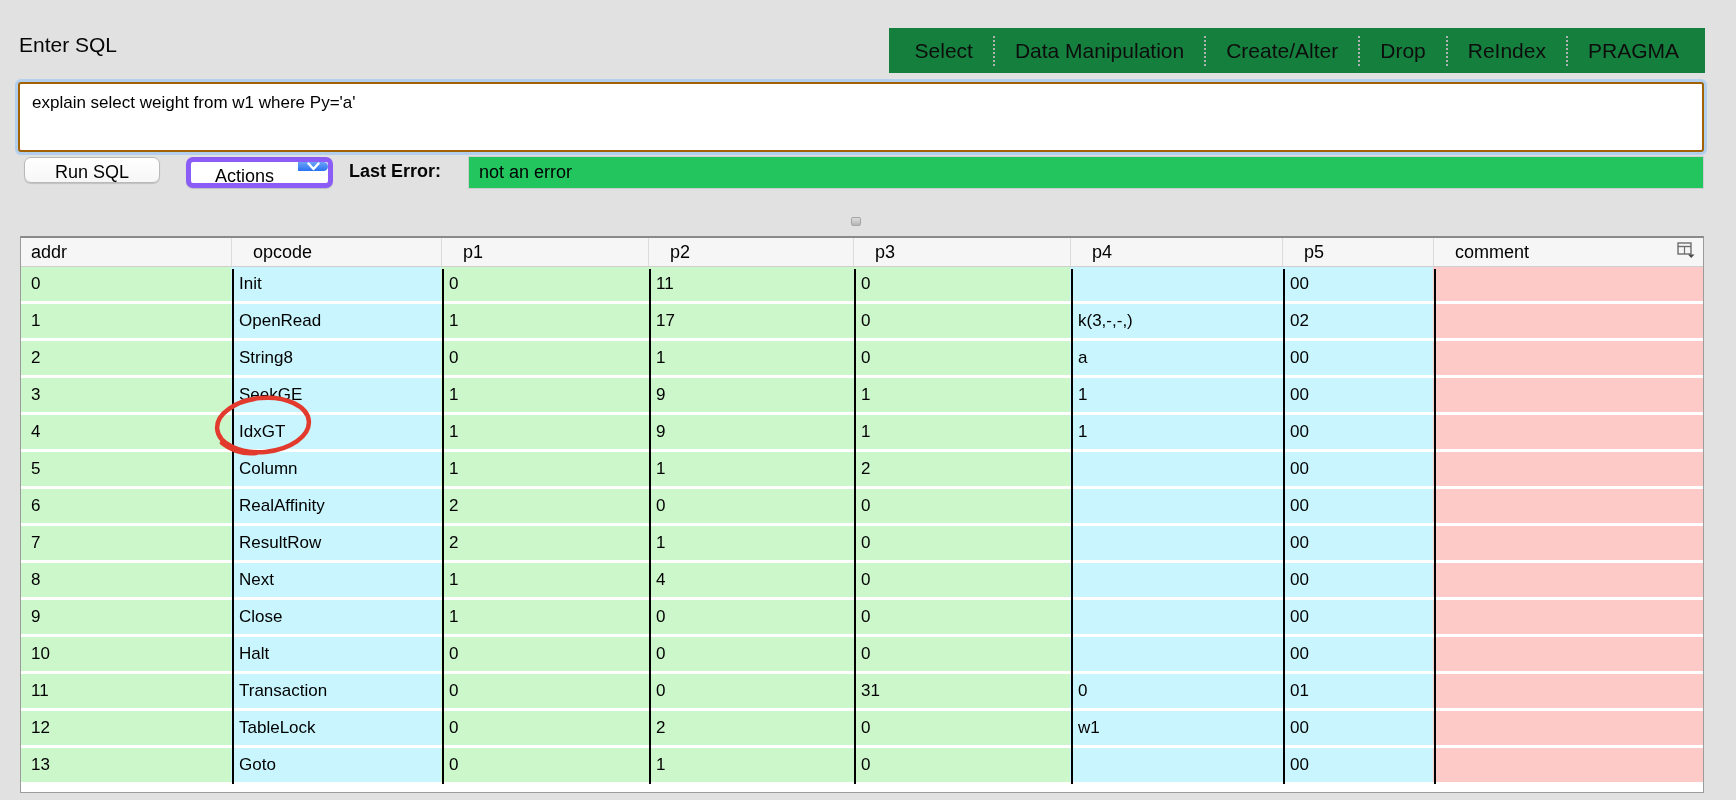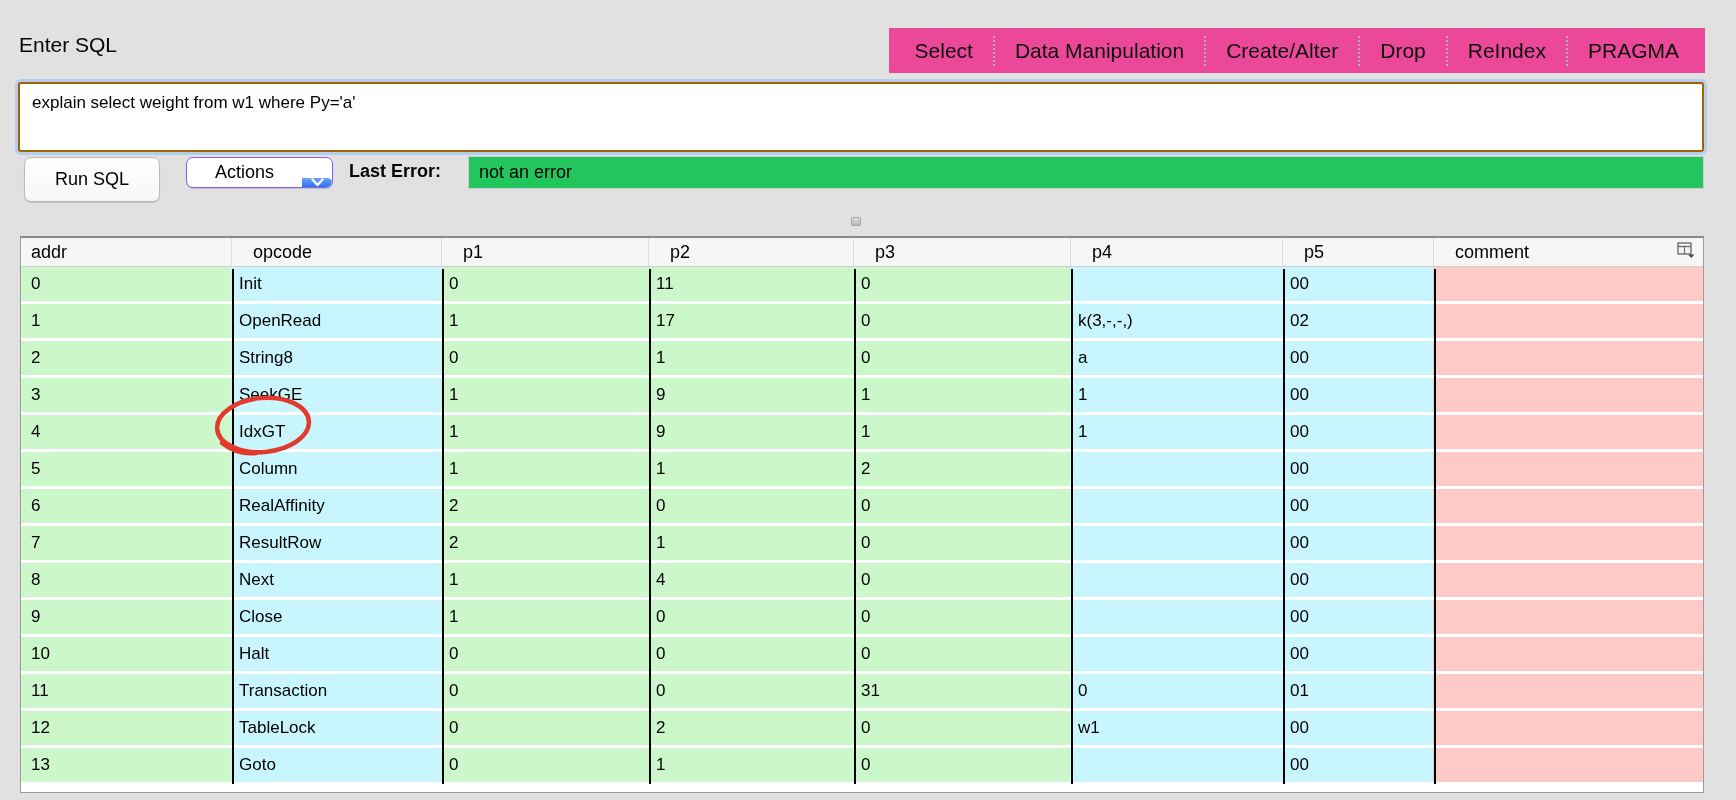--- a/index.html
+++ b/index.html
@@ -13,21 +13,21 @@
   }
 
   
   .enter-sql {
     position:absolute; left:19px; top:33px;
     font-size:21px; font-weight:500; color:#060606;
   }
 
   .tabbar {
     position:absolute; right:31px; top:28px; height:45px;
-    background:#ec4899;
+    background:#15803d;
     display:flex; align-items:flex-start;
     padding:0 6px;
   }
   .tab {
     padding:0 20px; height:45px; line-height:45px;
     font-size:21px; font-weight:500; color:#0d0d0d;
     white-space:nowrap; cursor:default;
   }
   .tab-sep {
     width:0; height:30px; border-left:2px dotted #b2b2b2; align-self:center;
@@ -38,33 +38,33 @@
     background:#fff;
     border:2px solid #a16207; border-radius:3px;
     box-shadow:0 0 0 3px #b3cfee;
     font-family:"Liberation Sans", sans-serif;
     font-size:17px; color:#000;
     padding:9px 12px; resize:none; outline:none;
   }
 
   
   .btn-run {
-    position:absolute; left:24px; top:157px; width:136px; height:45px;
+    position:absolute; left:24px; top:157px; width:136px; height:26px;
     background:linear-gradient(#ffffff,#f6f6f6);
     border:1px solid #b9b9b9; border-radius:7px;
     box-shadow:0 1px 1px rgba(0,0,0,.15);
     font-family:"Liberation Sans", sans-serif;
     font-size:18px; color:#000; text-align:center; line-height:29px;
     cursor:default;
   }
   .actions {
     position:absolute; left:186px; top:157px; width:147px; height:31px;
-    background:#fff; border:1px solid #8b5cf6; border-radius:7px;
+    background:#fff; border:5px solid #8b5cf6; border-radius:7px;
     box-shadow:0 1px 1px rgba(0,0,0,.15);
-    display:flex; align-items:flex-end; overflow:hidden; cursor:default;
+    display:flex; align-items:flex-start; overflow:hidden; cursor:default;
   }
   .actions-label {
     flex:1; text-align:center; line-height:29px; font-size:18px;
   }
   .actions-cap {
     width:30px; background:linear-gradient(#6ba3f8,#2a72f2);
     display:flex; align-items:center; justify-content:center;
     border-top-right-radius:6px; border-bottom-right-radius:6px;
   }
   .last-error-label {

